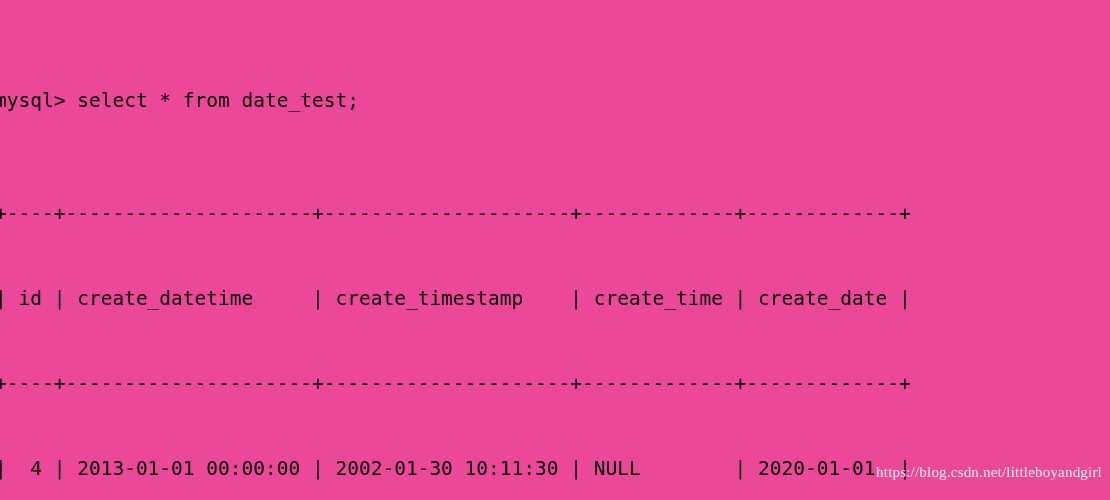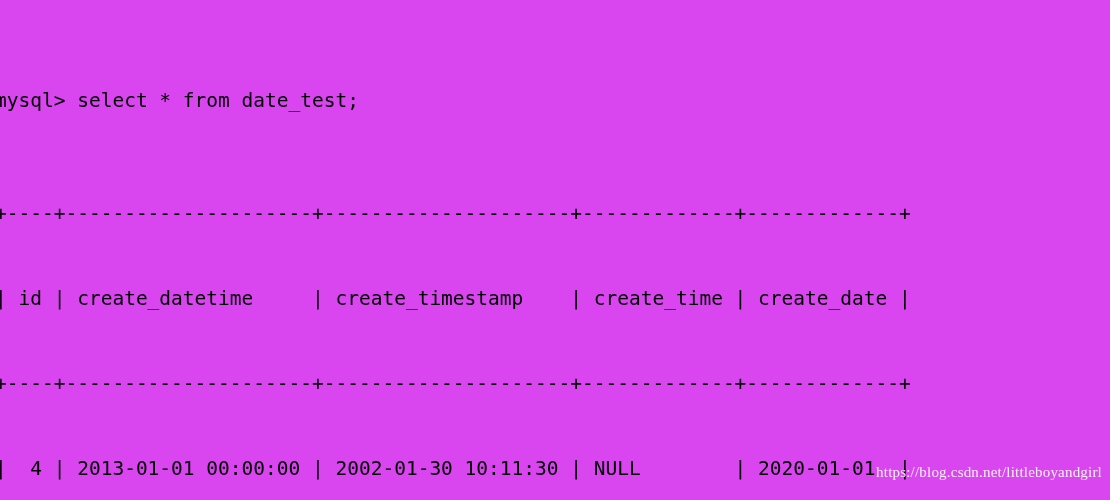--- a/index.html
+++ b/index.html
@@ -11,21 +11,21 @@
   body {
     width: 1110px;
     height: 500px;
     overflow: hidden;
     font-family: "DejaVu Sans Mono", "Liberation Mono", monospace;
   }
   #terminal {
     position: relative;
     width: 1110px;
     height: 500px;
-    background: #d946ef;
+    background: #ec4899;
     color: #000000;
     font-family: "DejaVu Sans Mono", "Liberation Mono", monospace;
     font-size: 19.5px;
     line-height: 28.3px;
     letter-spacing: 0px;
     padding: 16px;
     box-sizing: border-box;
     overflow: hidden;
   }
   .term-lines {

